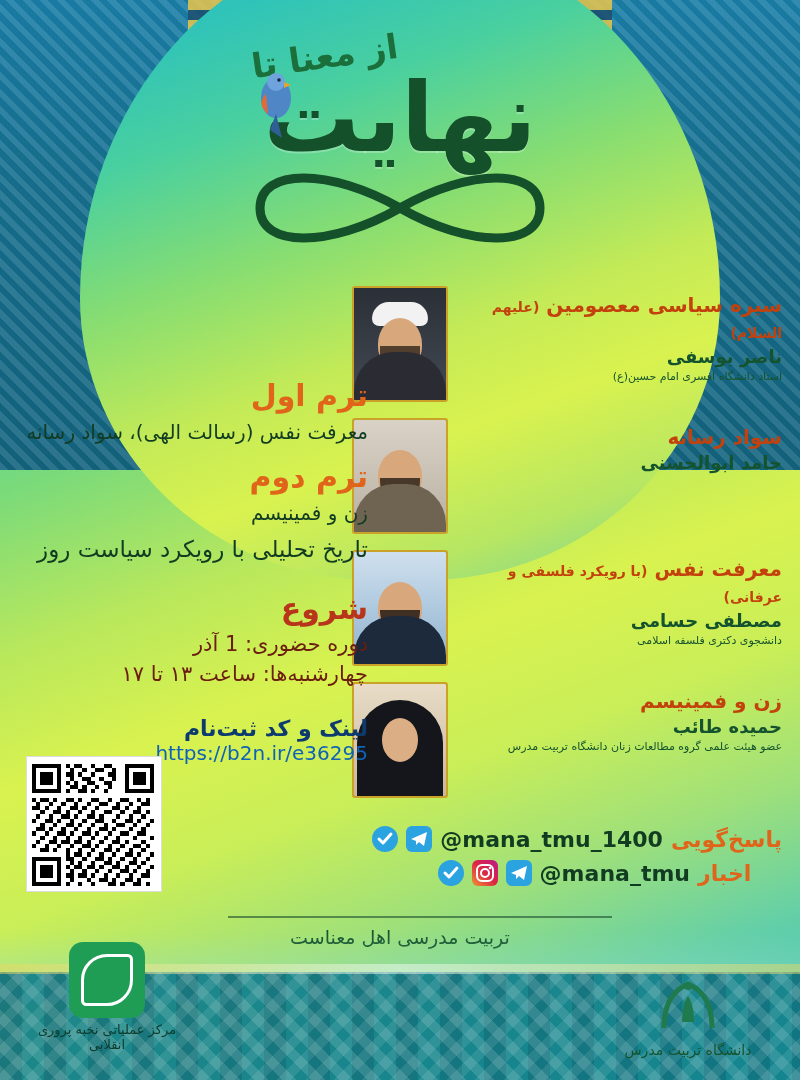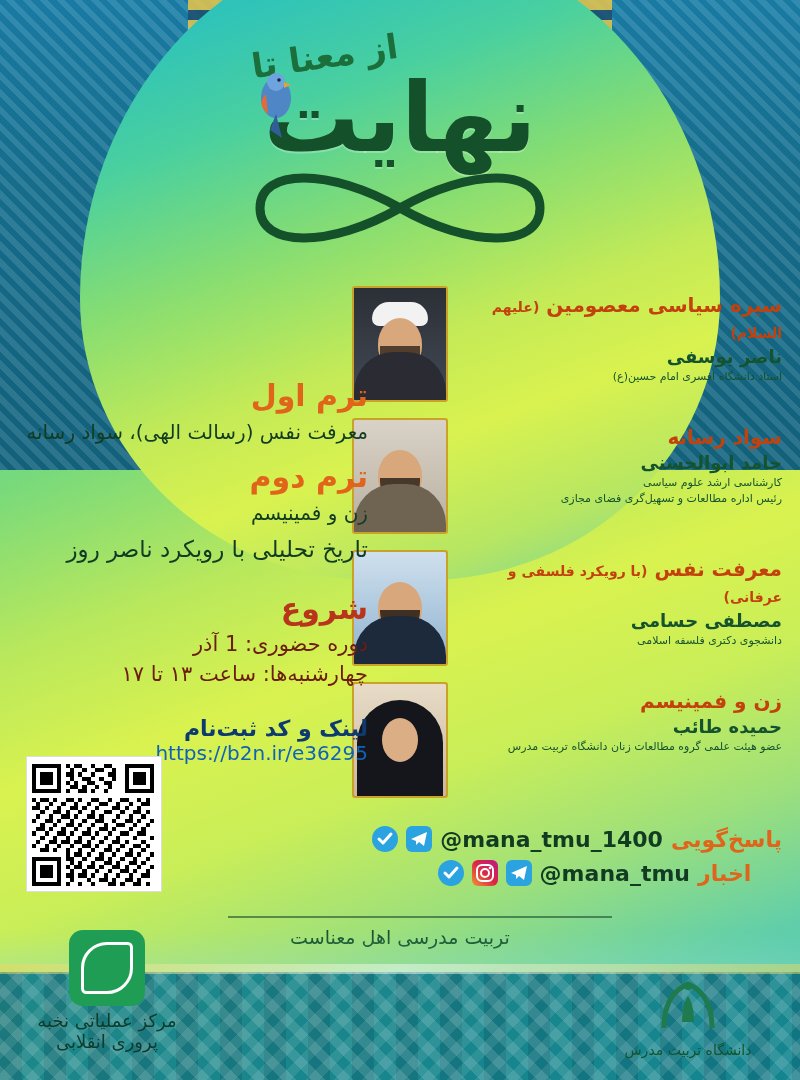--- a/index.html
+++ b/index.html
@@ -218,21 +218,21 @@
     font-size: 19px; color: #14532d;
   }
 
   
   .logo-left {
     position: absolute; left: 22px; bottom: 28px; width: 170px; text-align: center;
   }
   .logo-right {
     position: absolute; right: 22px; bottom: 22px; width: 180px; text-align: center;
   }
-  .logo-caption { font-size: 18px; color: #0d3b2e; margin-top: 4px; }
+  .logo-caption { font-size: 13px; color: #0d3b2e; margin-top: 4px; }
   .logo-caption.rt { font-size: 14px; color: #14532d; }
 
   .logo-mark {
     width: 76px; height: 76px; margin: 0 auto; position: relative;
   }
   .logo-mark.green { background: #1f9d55; border-radius: 14px; }
   .logo-mark.green::after {
     content: ""; position: absolute; inset: 12px;
     border: 3px solid #fff; border-radius: 50% 10% 50% 10%;
   }
@@ -289,22 +289,20 @@
           <div class="body" style="background:#2b2b33"></div>
         </div>
       </div>
 
       <div class="speaker">
         <div class="text">
           <div class="topic">
             <span>سواد رسانه</span>
           </div>
           <div class="name">حامد ابوالحسنی</div>
-          <div class="role" style="white-space:pre-line">کارشناسی ارشد علوم سیاسی
-رئیس اداره مطالعات و تسهیل‌گری فضای مجازی</div>
         </div>
         <div class="photo">
           <div class="bg" style="background:linear-gradient(180deg,#d9d2c6,#b8b0a2)"></div>
           <div class="head"></div>
           <div class="beard" style="height:24px;background:#2f241c"></div>
           <div class="body" style="background:#6f6352"></div>
         </div>
       </div>
 
       <div class="speaker">
@@ -341,21 +339,21 @@
 
     </div>
 
     <div class="terms">
 
       <div class="term-head">ترم اول</div>
       <div class="term-line">معرفت نفس (رسالت الهی)، سواد رسانه</div>
 
       <div class="term-head">ترم دوم</div>
       <div class="term-line">زن و فمینیسم</div>
-      <div class="term-line big">تاریخ تحلیلی با رویکرد ناصر روز</div>
+      <div class="term-line big">تاریخ تحلیلی با رویکرد سیاست روز</div>
 
       <div class="start-head">شروع</div>
       <div class="start-line">دوره حضوری: 1 آذر</div>
       <div class="start-line">چهارشنبه‌ها: ساعت ۱۳ تا ۱۷</div>
 
       <div class="reg-title">لینک و کد ثبت‌نام</div>
       <div class="reg-link">https://b2n.ir/e36295</div>
     </div>
 
     <div class="qr">

